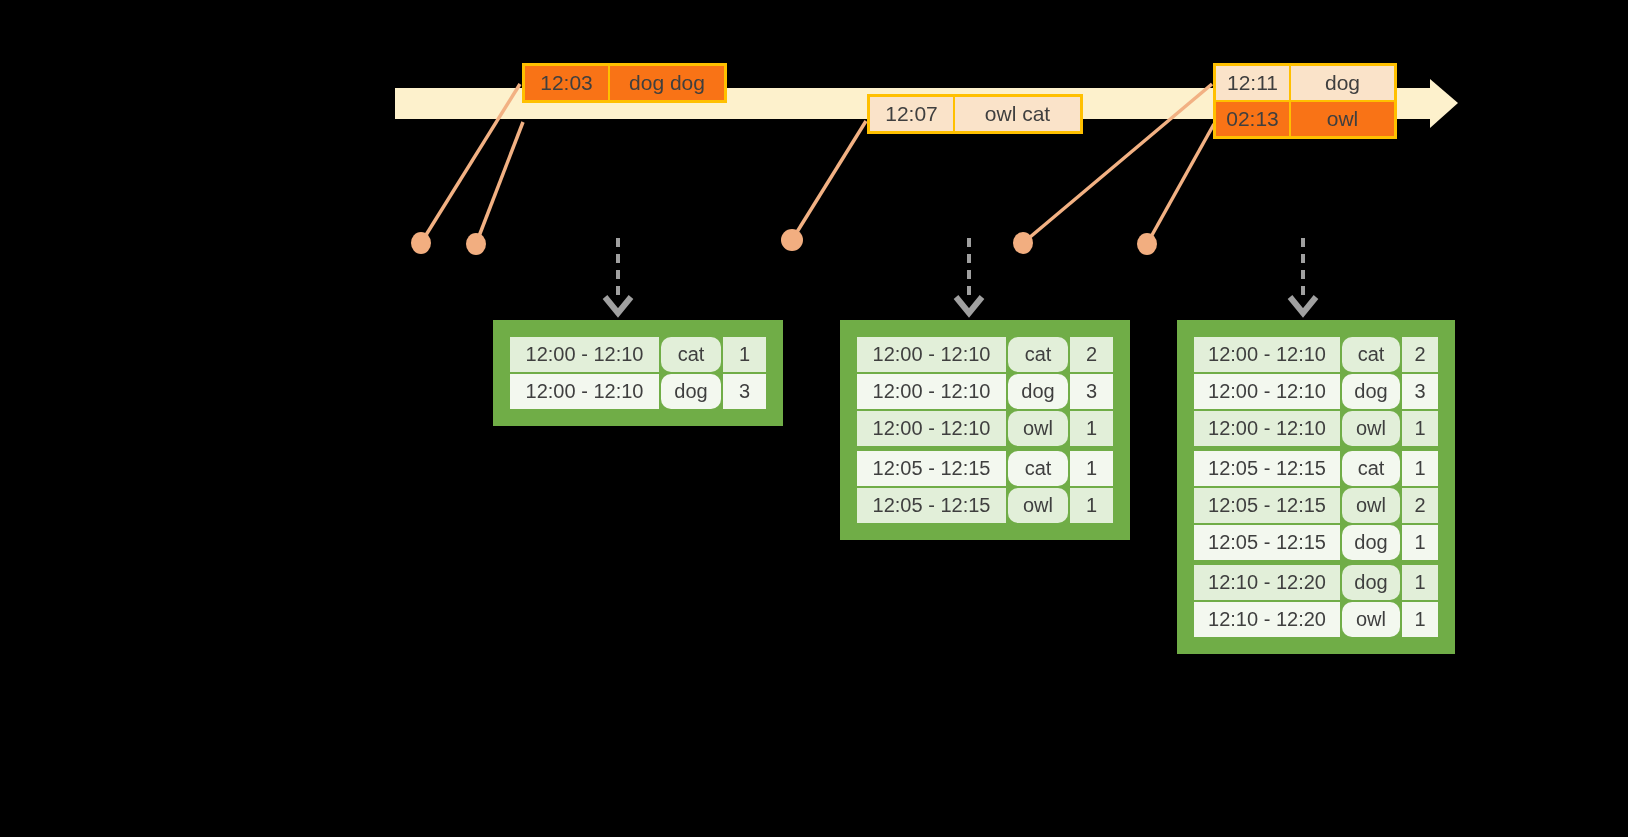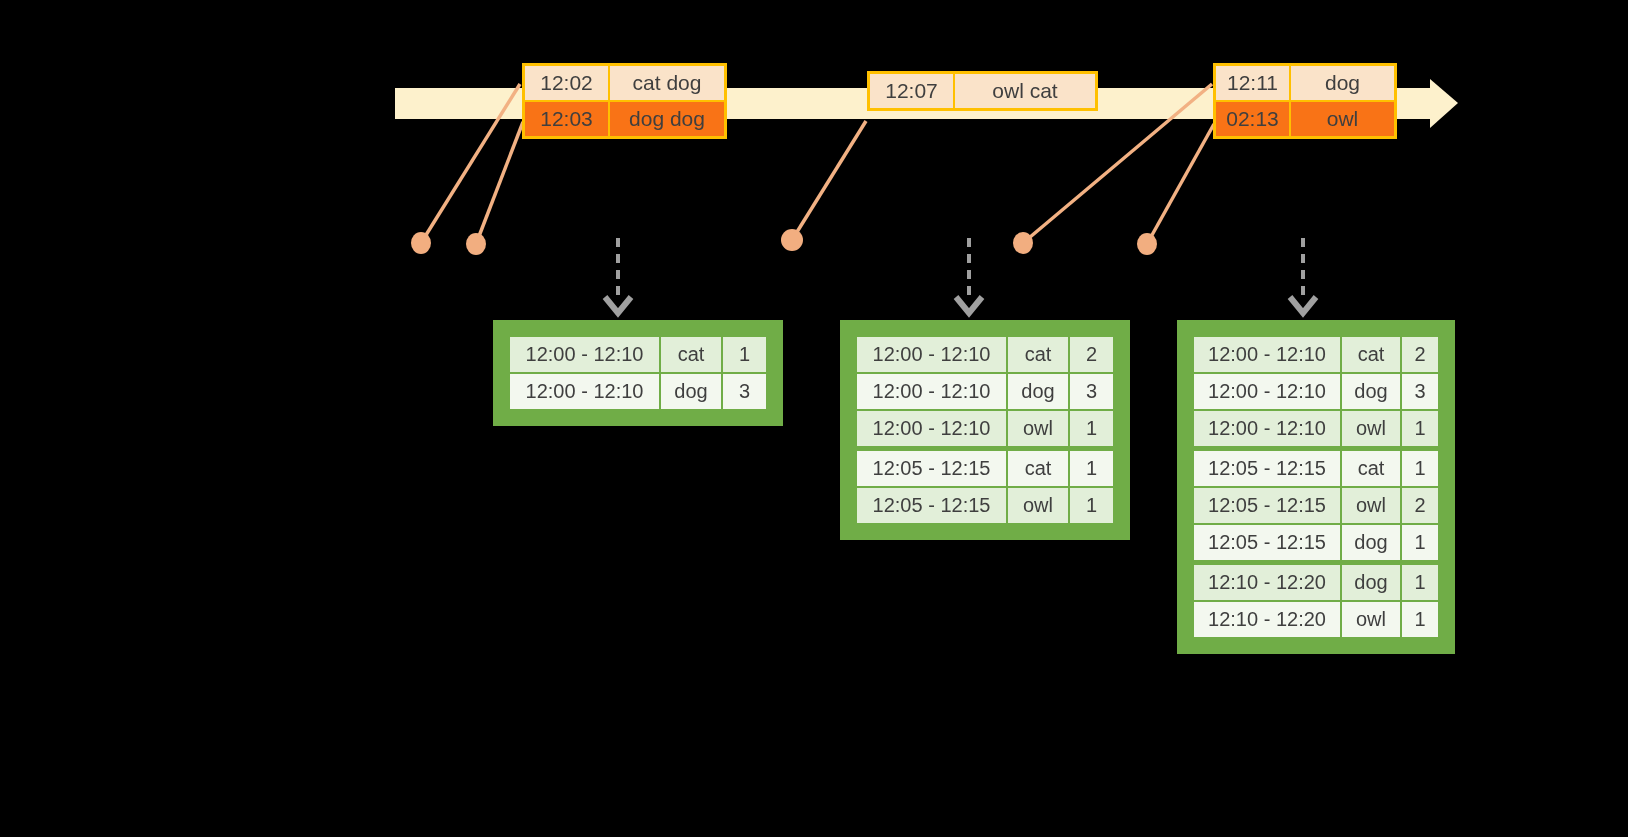--- a/index.html
+++ b/index.html
@@ -35,23 +35,23 @@
     align-items: center;
     justify-content: center;
     height: 34px;
     font-size: 21px;
   }
   .event-row.dark  .cell { background: #FAE3C9; }
   .event-row.light .cell { background: #f97316; }
   #event-a { left: 522px; top: 63px; }
   #event-a .c-time  { width: 83px; }
   #event-a .c-words { width: 114px; }
-  #event-b { left: 867px; top: 71px; }
+  #event-b { left: 867px; top: 94px; }
   #event-b .c-time  { width: 83px; }
-  #event-b .c-words { width: 140px; }
+  #event-b .c-words { width: 125px; }
   #event-c { left: 1213px; top: 63px; }
   #event-c .c-time  { width: 73px; }
   #event-c .c-words { width: 103px; }
 
   
   .result-table {
     position: absolute;
     background: #70AD47;
     padding: 17px;
     display: flex;
@@ -64,21 +64,21 @@
   .result-row .cell {
     display: flex;
     align-items: center;
     justify-content: center;
     height: 35px;
     font-size: 20px;
     background: #F3F8EF;
   }
   .result-row.dark .cell { background: #E2EFD9; }
   .result-row .c-window { width: 149px; }
-  .result-row .c-word   { width: 60px;  }
+  .result-row .c-word   { width: 60px; border-radius: 10px;  }
   .result-row .c-count  { width: 43px;  }
   #result-1 { left: 493px;  top: 320px; }
   #result-2 { left: 840px;  top: 320px; }
   #result-3 { left: 1177px; top: 320px; }
   #result-3 .c-window { width: 146px; }
   #result-3 .c-word   { width: 58px;  }
   #result-3 .c-count  { width: 36px;  }
 </style>
 </head>
 <body>
@@ -116,24 +116,20 @@
         <path d="M 956 297 L 969 313 L 982 297" stroke-width="6"></path>
       </g>
       <g>
         <line x1="1303" y1="238" x2="1303" y2="298" stroke-width="4" stroke-dasharray="9 7"></line>
         <path d="M 1290 297 L 1303 313 L 1316 297" stroke-width="6"></path>
       </g>
     </g>
   </svg>
 
   <div id="event-a" class="event-table">
-    <div class="event-row dark">
-      <div class="cell c-time">12:02</div>
-      <div class="cell c-words">cat dog</div>
-    </div>
     <div class="event-row light">
       <div class="cell c-time">12:03</div>
       <div class="cell c-words">dog dog</div>
     </div>
   </div>
 
   <div id="event-b" class="event-table">
     <div class="event-row dark">
       <div class="cell c-time">12:07</div>
       <div class="cell c-words">owl cat</div>

